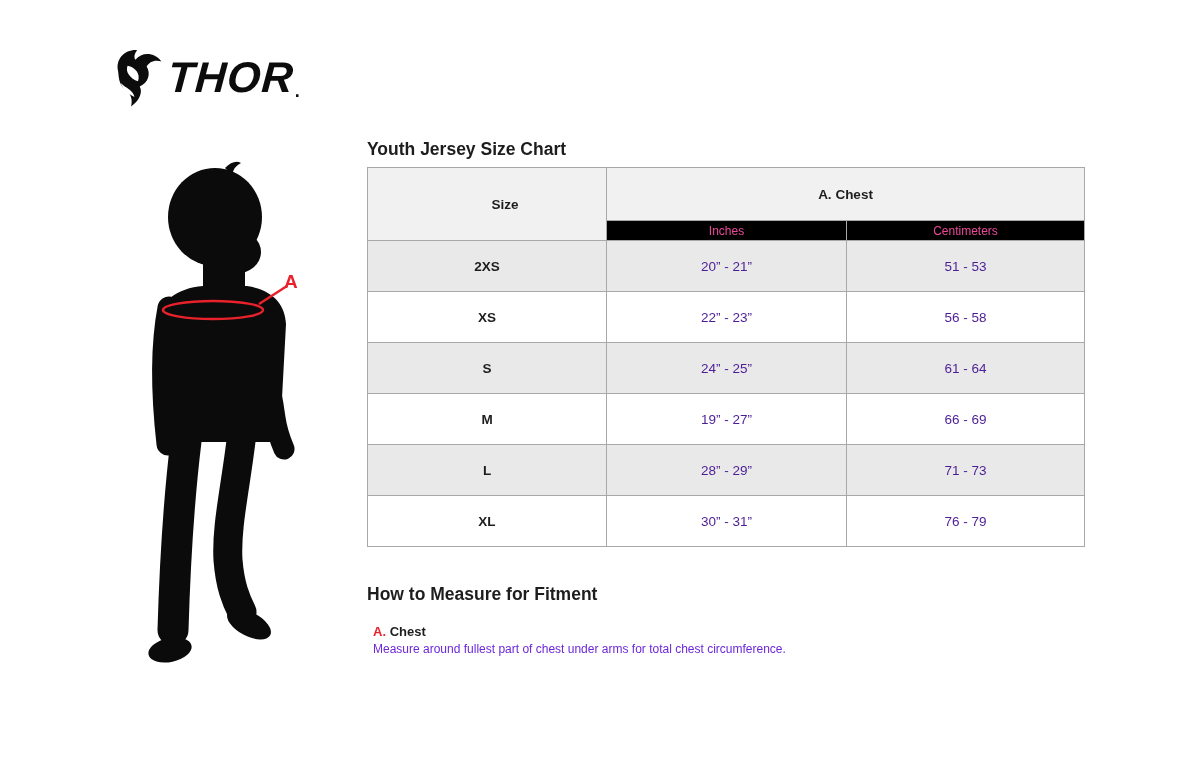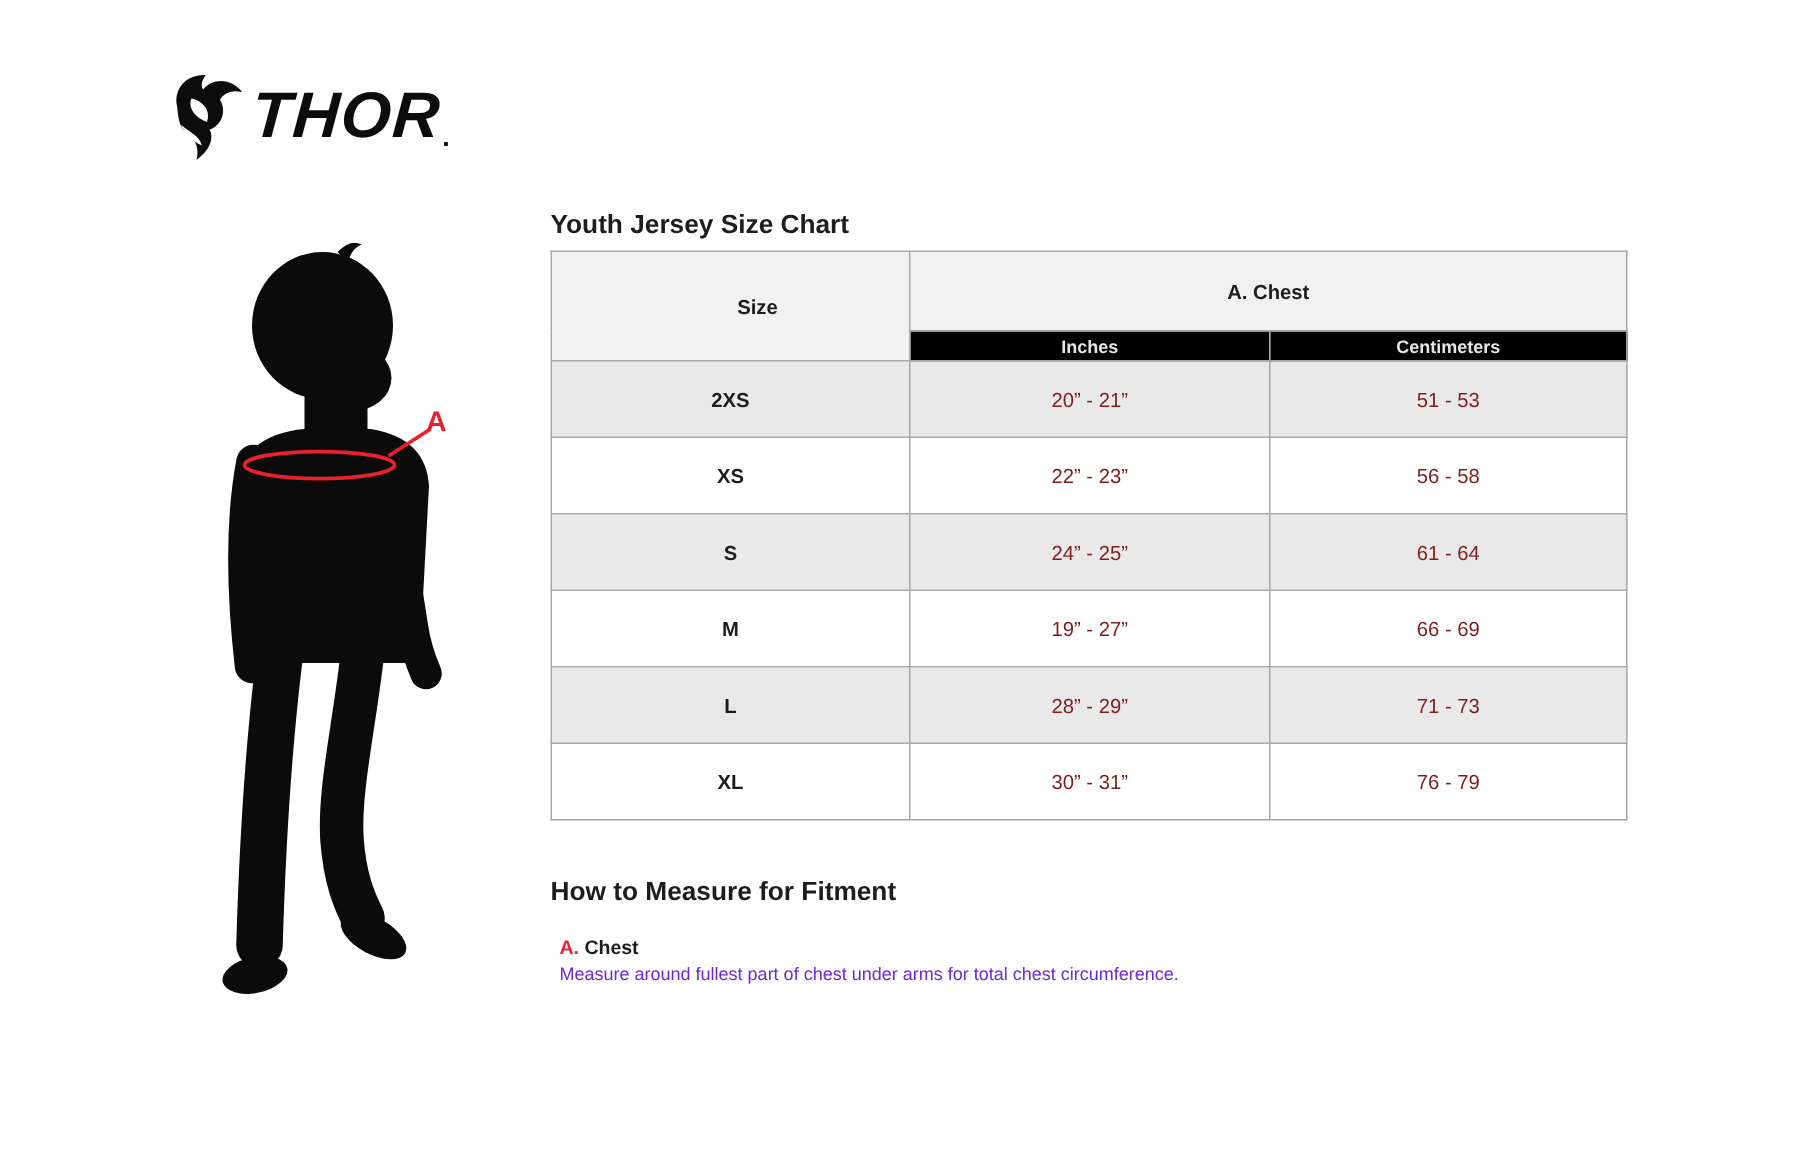--- a/index.html
+++ b/index.html
@@ -95,30 +95,30 @@
     padding-left: 36px;
   }
   th.group-head {
     background: #f1f1f1;
     font-size: 13.5px;
     font-weight: bold;
     height: 53px;
   }
   th.sub-head {
     background: #000000;
-    color: #e5e5e5;
+    color: #ec4899;
     font-size: 12px;
-    font-weight: bold;
+    font-weight: normal;
     height: 20px;
     border: 2px solid #ffffff;
   }
   tbody td { height: 51px; font-size: 13.5px; background: #ffffff; margin-top: 48px; }
   tbody tr:nth-child(odd) td { background: #e9e9e9; }
   tbody td.c-size { font-weight: bold; }
-  tbody td.c-val { color: #7f1d1d; }
+  tbody td.c-val { color: #4c1d95; }
 
   
   .measure-heading {
     font-size: 17.5px;
     font-weight: bold;
     margin-top: 37px;
     color: #1d1d1d;
   }
   .measure-item { margin-top: 19px; margin-left: 6px; }
   .measure-item-title { font-size: 13px; font-weight: bold; color: #1d1d1d; }

